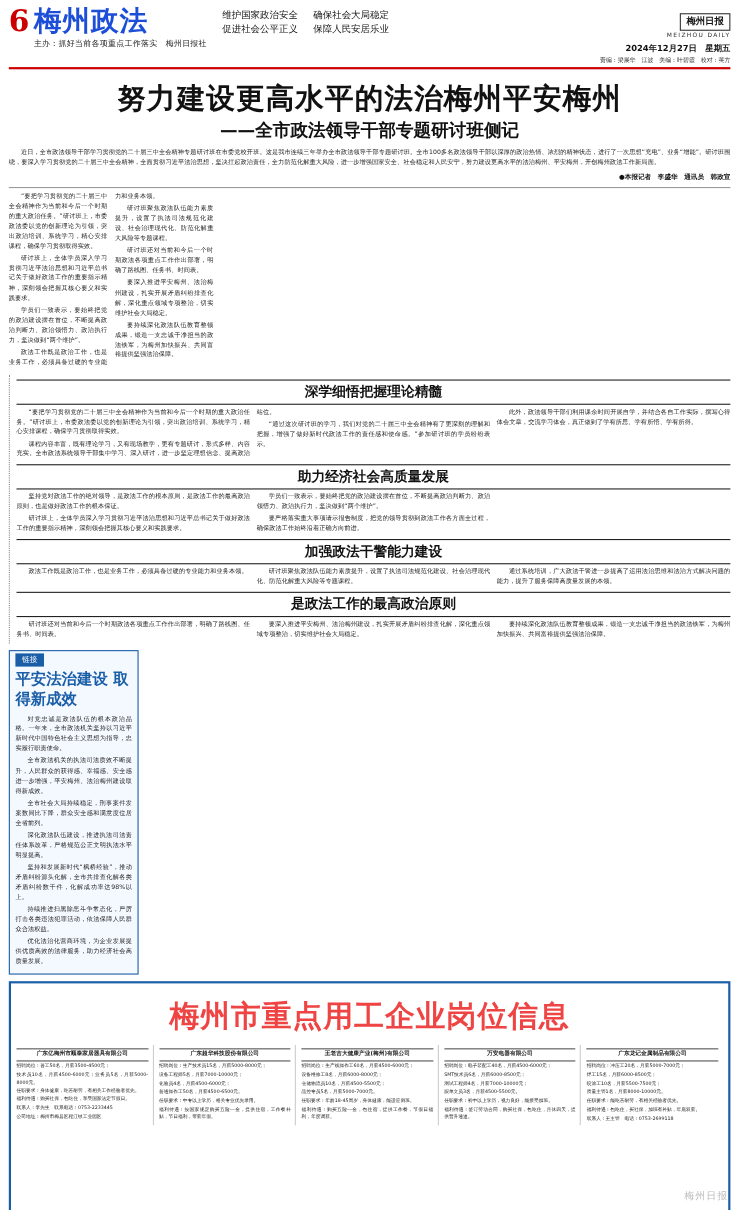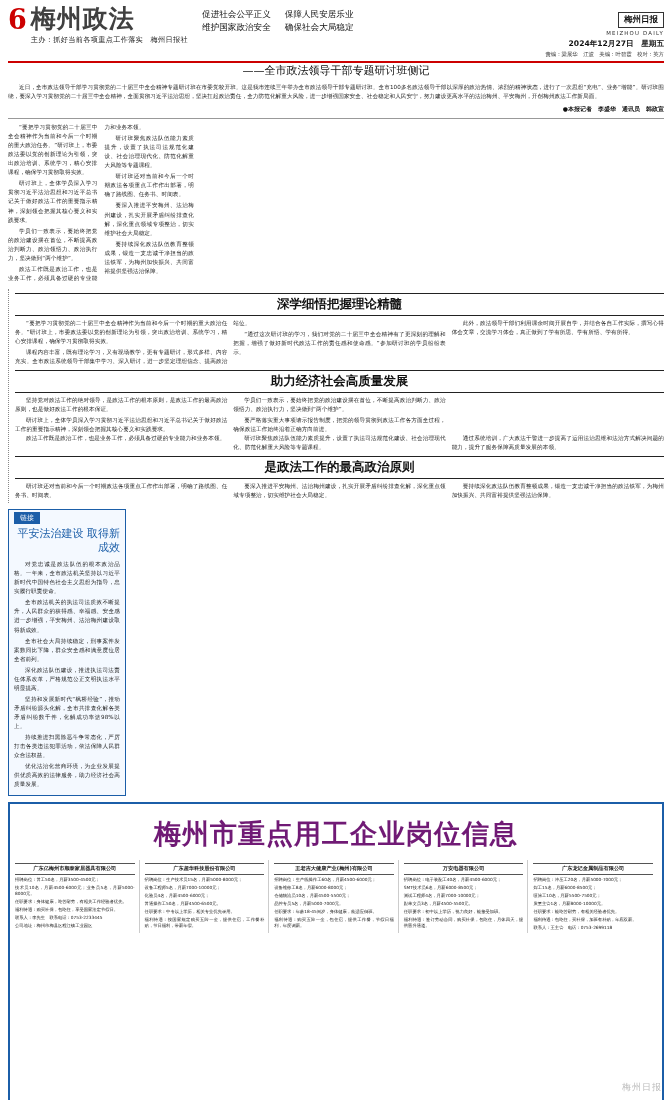--- a/index.html
+++ b/index.html
@@ -10,34 +10,34 @@
     font-family: "DejaVu Sans", sans-serif;
     color: #111;
     overflow: hidden;
   }
   .page { width:672px; height:1100px; position:relative; padding: 6px 8px; }
 
   
   .masthead { display:flex; align-items:flex-start; border-bottom:2px solid #c00; padding-bottom:3px; }
   .folio { font-size:27px; color:#c00; font-weight:bold; font-family:"DejaVu Serif", serif; line-height:1; margin-right:4px; }
   .mast-left { flex:0 0 auto; }
-  .mast-title { font-size:25px; color:#404040; font-weight:bold; letter-spacing:1px; line-height:1.05; font-family:"DejaVu Serif", serif;}
+  .mast-title { font-size:25px; color:#1d4ed8; font-weight:bold; letter-spacing:1px; line-height:1.05; font-family:"DejaVu Serif", serif;}
   .mast-sub { font-size:7.2px; color:#222; margin-top:3px; letter-spacing:0.3px; }
   .mast-mid { flex:1 1 auto; padding-left:14px; padding-top:2px; }
   .slogan-row { display:flex; gap:14px; font-size:8.6px; color:#111; line-height:1.55; }
   .slogan-row span { white-space:nowrap; }
   .mast-right { flex:0 0 auto; text-align:right; padding-top:1px; }
   .mz-logo { display:inline-block; border:1px solid #333; padding:1px 5px; font-size:8.5px; font-weight:bold; }
   .mz-en { font-size:5.4px; letter-spacing:1.2px; color:#333; margin-top:2px; }
   .mast-date { font-size:7.6px; margin-top:3px; font-weight:bold; }
   .mast-credit { font-size:5.4px; color:#333; margin-top:2px; }
 
   
   .headline { text-align:center; font-family:"DejaVu Serif", serif; font-weight:bold; font-size:26px; margin:9px 0 2px; letter-spacing:1px; }
-  .subhead { text-align:center; font-size:11px; font-weight:normal; margin-bottom:5px; }
+  .subhead { text-align:center; font-size:16px; font-weight:bold; margin-bottom:5px; }
 
   
   .col-text { font-size:5.6px; line-height:1.62; text-align:justify; color:#1a1a1a; letter-spacing:0.1px; }
   .col-text p { margin:0 0 2px; text-indent:11px; }
 
   .lead { border-bottom:1px solid #999; padding-bottom:4px; margin-bottom:4px; }
   .lead .col-text { column-count:1; }
   .byline { text-align:right; font-size:6px; margin-top:2px; font-weight:bold; }
 
   
@@ -49,62 +49,63 @@
   .sec-title { text-align:center; font-weight:bold; font-size:12.5px; font-family:"DejaVu Serif", serif;
                border-top:1px solid #222; border-bottom:1px solid #222; padding:2px 0; margin:4px 0 3px; }
   .two-col { column-count:2; column-gap:7px; }
   .three-col { column-count:3; column-gap:6px; }
 
   .divider-v { border-left:1px dotted #888; }
 
   
   .side-box { border:1px solid #1b5ea8; padding:4px 5px; background:#f4f9ff; }
   .side-tag { display:inline-block; background:#1b5ea8; color:#fff; font-size:7px; padding:1px 6px; position:relative; top:-9px; }
-  .side-title { text-align:right; font-weight:normal; font-size:11px; color:#1b5ea8; line-height:1.35; margin:-6px 0 4px; font-family:"DejaVu Serif", serif;}
+  .side-title { text-align:left; font-weight:bold; font-size:14px; color:#1b5ea8; line-height:1.35; margin:-6px 0 4px; font-family:"DejaVu Serif", serif;}
   .side-box .col-text { font-size:5.6px; }
 
   
   .jobs { border:2px solid #1b5ea8; margin-top:6px; padding:6px 5px 4px; height:585px; overflow:hidden; }
-  .jobs-title { text-align:center; font-size:27px; font-weight:bold; color:#701a75; font-family:"DejaVu Serif", serif; letter-spacing:1px; margin:6px 0 8px; }
+  .jobs-title { text-align:center; font-size:27px; font-weight:bold; color:#ef4444; font-family:"DejaVu Serif", serif; letter-spacing:1px; margin:6px 0 8px; }
   .jobs-cols { display:flex; gap:5px; }
   .jcol { flex:1 1 0; font-size:4.3px; line-height:1.5; text-align:justify; color:#1a1a1a; border-right:1px solid #ccc; padding-right:4px; }
   .jcol:last-child { border-right:none; }
   .firm { font-weight:bold; font-size:5.2px; text-align:center; border-top:1px solid #555; border-bottom:1px solid #555; padding:1px 0; margin:3px 0 2px; }
   .jcol p { margin:0 0 1.5px; }
   .watermark { position:absolute; right:10px; bottom:6px; font-size:9px; color:#bbb; letter-spacing:1px; }
 </style>
 </head>
 <body>
 
 <div class="page">
 
   <div class="masthead">
     <div class="folio">6</div>
     <div class="mast-left">
       <div class="mast-title">梅州政法</div>
       <div class="mast-sub">主办：抓好当前各项重点工作落实　梅州日报社</div>
     </div>
     <div class="mast-mid">
       <div class="slogan-row">
+        <span>维护国家政治安全</span>
+        <span>确保社会大局稳定</span>
+      </div>
+      <div class="slogan-row">
         <span>促进社会公平正义</span>
         <span>保障人民安居乐业</span>
-      </div>
-      <div class="slogan-row">
-        <span>维护国家政治安全</span>
-        <span>确保社会大局稳定</span>
       </div>
     </div>
     <div class="mast-right">
       <div class="mz-logo">梅州日报</div>
       <div class="mz-en">MEIZHOU DAILY</div>
       <div class="mast-date">2024年12月27日　星期五</div>
       <div class="mast-credit">责编：梁展华　江波　美编：叶碧霞　校对：英方</div>
     </div>
   </div>
 
+  <div class="headline">努力建设更高水平的法治梅州平安梅州</div>
   <div class="subhead">——全市政法领导干部专题研讨班侧记</div>
 
   <div class="lead">
     <div class="col-text two-col">
       <p>近日，全市政法领导干部学习贯彻党的二十届三中全会精神专题研讨班在市委党校开班。这是我市连续三年举办全市政法领导干部专题研讨班。全市100多名政法领导干部以深厚的政治热情、浓烈的精神状态，进行了一次思想“充电”、业务“增能”。研讨班围绕，要深入学习贯彻党的二十届三中全会精神，全面贯彻习近平法治思想，坚决扛起政治责任，全力防范化解重大风险，进一步增强国家安全、社会稳定和人民安宁，努力建设更高水平的法治梅州、平安梅州，开创梅州政法工作新局面。</p>
     </div>
     <div class="byline">●本报记者　李盛华　通讯员　韩政宣</div>
   </div>
 
   <div class="main-grid">
@@ -133,20 +134,21 @@
       </div>
 
       <div class="sec-title">助力经济社会高质量发展</div>
       <div class="col-text three-col">
         <p>坚持党对政法工作的绝对领导，是政法工作的根本原则，是政法工作的最高政治原则，也是做好政法工作的根本保证。</p>
         <p>研讨班上，全体学员深入学习贯彻习近平法治思想和习近平总书记关于做好政法工作的重要指示精神，深刻领会把握其核心要义和实践要求。</p>
         <p>学员们一致表示，要始终把党的政治建设摆在首位，不断提高政治判断力、政治领悟力、政治执行力，坚决做到“两个维护”。</p>
         <p>要严格落实重大事项请示报告制度，把党的领导贯彻到政法工作各方面全过程，确保政法工作始终沿着正确方向前进。</p>
       </div>
 
+      <div class="sec-title">加强政法干警能力建设</div>
       <div class="col-text three-col">
         <p>政法工作既是政治工作，也是业务工作，必须具备过硬的专业能力和业务本领。</p>
         <p>研讨班聚焦政法队伍能力素质提升，设置了执法司法规范化建设、社会治理现代化、防范化解重大风险等专题课程。</p>
         <p>通过系统培训，广大政法干警进一步提高了运用法治思维和法治方式解决问题的能力，提升了服务保障高质量发展的本领。</p>
       </div>
 
       <div class="sec-title">是政法工作的最高政治原则</div>
       <div class="col-text three-col">
         <p>研讨班还对当前和今后一个时期政法各项重点工作作出部署，明确了路线图、任务书、时间表。</p>
         <p>要深入推进平安梅州、法治梅州建设，扎实开展矛盾纠纷排查化解，深化重点领域专项整治，切实维护社会大局稳定。</p>

